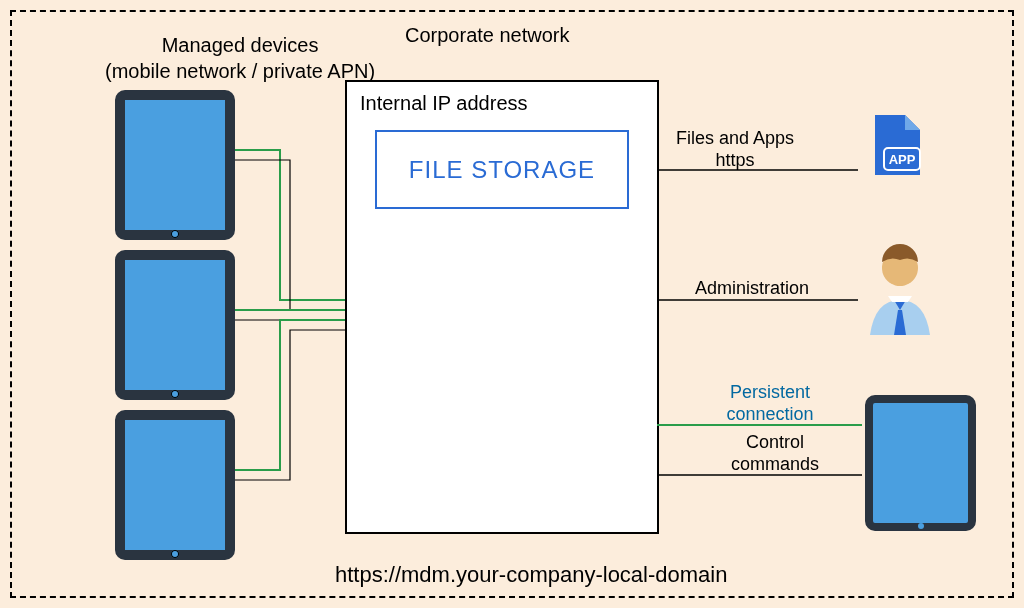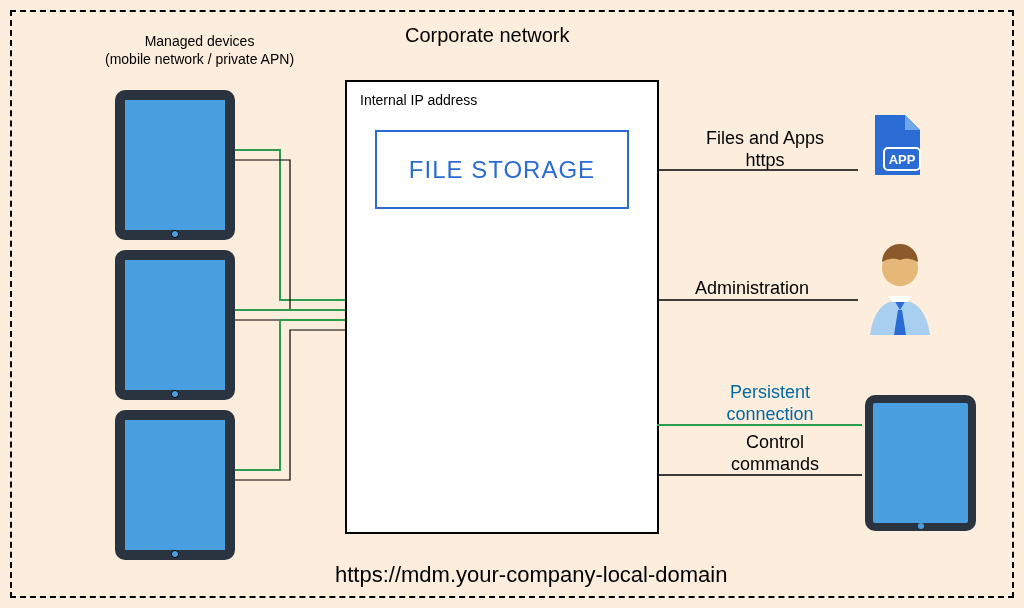--- a/index.html
+++ b/index.html
@@ -1,21 +1,21 @@
 <!DOCTYPE html>
 <html><head>
 <meta charset="utf-8">
 <style>
   html,body{margin:0;padding:0;font-family:Arial,Helvetica,sans-serif}
   .stage{position:relative;width:1024px;height:608px;background:#fceddc}
   .dashed-border{position:absolute;left:10px;top:10px;right:10px;bottom:10px;border:2px dashed #000;pointer-events:none}
   .title{position:absolute;top:24px;font-size:20px}
-  .subtitle{position:absolute;top:32px;font-size:14px;text-align:center;line-height:1.3}
+  .subtitle{position:absolute;top:32px;font-size:20px;text-align:center;line-height:1.3}
   .server-box{position:absolute;left:345px;top:80px;width:310px;height:450px;background:#fff;border:2px solid #000}
-  .server-label{position:absolute;left:360px;top:92px;font-size:14px}
+  .server-label{position:absolute;left:360px;top:92px;font-size:20px}
   .comp{position:absolute;left:375px;width:250px;height:75px;display:flex;align-items:center;justify-content:center;font-size:24px;letter-spacing:1px}
   .file-storage{top:130px;border:2px solid #2a6bd4;color:#2a6bd4}
   .web-server{top:265px;border:2px solid #000;color:#000}
   .msg-broker{top:400px;border:2px solid #2a9d4a;color:#2a9d4a}
   .tablet{position:absolute;width:100px;height:130px;border:10px solid #2a3440;border-radius:10px;background:#4a9fe0}
   .tablet::after{content:"";position:absolute;left:50%;bottom:-8px;transform:translateX(-50%);width:8px;height:8px;border-radius:50%;background:#4a9fe0;box-shadow:0 0 0 1px #000 inset}
   .tablet-r{position:absolute;width:95px;height:120px;border:8px solid #2a3440;border-radius:10px;background:#4a9fe0}
   .tablet-r::after{content:"";position:absolute;left:50%;bottom:-6px;transform:translateX(-50%);width:6px;height:6px;border-radius:50%;background:#4a9fe0}
   .edge-label{position:absolute;font-size:18px;text-align:center;line-height:1.2}
   .green{color:#0369a1}
@@ -39,21 +39,21 @@
   </div>
 
   <div class="tablet" style="left:115px;top:90px"></div>
   <div class="tablet" style="left:115px;top:250px"></div>
   <div class="tablet" style="left:115px;top:410px"></div>
 
   <div class="server-box"></div>
   <div class="server-label">Internal IP address</div>
   <div class="comp file-storage">FILE STORAGE</div>
 
-  <div class="edge-label" style="left:690px;top:128px;width:150px">
+  <div class="edge-label" style="left:660px;top:128px;width:150px">
     <span>Files and Apps</span><br>
     <span>https</span>
   </div>
   <div class="edge-label" style="left:695px;top:278px">Administration</div>
   <div class="edge-label green" style="left:710px;top:382px;width:120px">
     <span>Persistent</span><br>
     <span>connection</span>
   </div>
   <div class="edge-label" style="left:715px;top:432px;width:120px">
     <span>Control</span><br>

